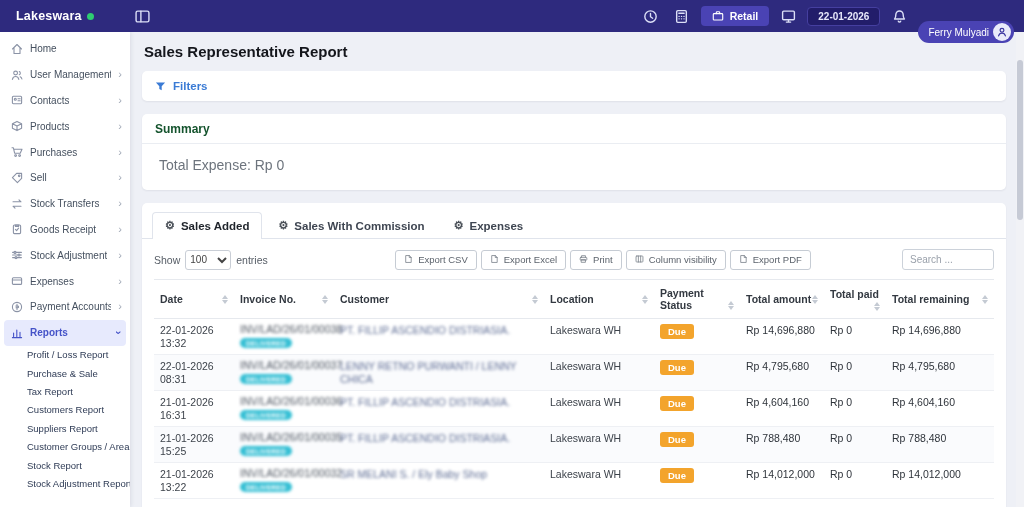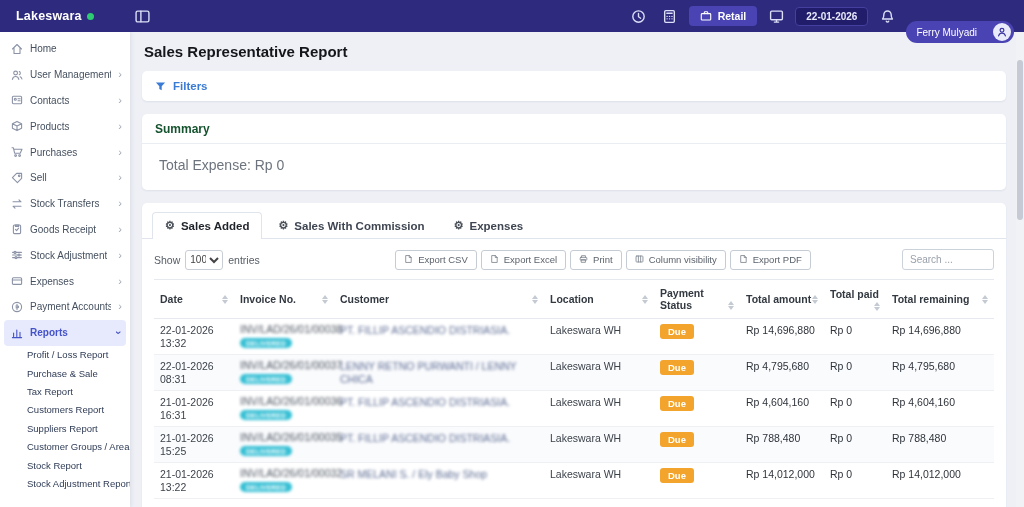--- a/index.html
+++ b/index.html
@@ -18,21 +18,21 @@
   .tb-icon svg { width:15px; height:15px; stroke:currentColor; fill:none;
                  stroke-width:1.3; stroke-linecap:round; stroke-linejoin:round; }
   .topbar-right { margin-left:auto; display:flex; align-items:center; gap:7px; padding-right:10px; }
   .retail-btn { display:flex; align-items:center; gap:6px; background:#4a43b4; border:none;
                 color:#fff; font-family:inherit; font-size:10.5px; font-weight:bold;
                 padding:4px 11px; border-radius:4px; cursor:pointer; }
   .retail-btn svg { width:12px; height:12px; stroke:#fff; fill:none; stroke-width:1.3;
                     stroke-linecap:round; stroke-linejoin:round; }
   .date-chip { background:#221d6a; border:1px solid #453fa0; border-radius:4px;
                padding:3px 10px; font-size:10px; font-weight:bold; color:#e8e9fb; cursor:pointer; }
-  .user-chip { display:flex; align-items:center; gap:16px; background:#4a43b4;
+  .user-chip { display:flex; align-items:center; gap:4px; background:#4a43b4;
                padding:2px 3px 2px 10px; border-radius:12px; font-size:10px; cursor:pointer;margin-top:32px; }
   .avatar { width:18px; height:18px; border-radius:50%; background:#e9ebfa;
             display:flex; align-items:center; justify-content:center; }
   .avatar svg { width:12px; height:12px; stroke:#3c37a0; fill:none; stroke-width:1.4;
                 stroke-linecap:round; }
 
   
   .sidebar { position:absolute; top:32px; left:0; bottom:0; width:130px; background:#fff;
              box-shadow:1px 0 4px rgba(40,45,80,.10); z-index:20; overflow:hidden;
              padding-top:4px; }
@@ -71,21 +71,21 @@
   .tab { display:flex; align-items:center; gap:6px; padding:6px 12px 7px; font-size:11.5px;
          font-weight:bold; color:#3f4652; background:transparent; border:1px solid transparent;
          border-bottom:none; font-family:inherit; cursor:pointer; position:relative; top:1px;
          border-radius:4px 4px 0 0; }
   .tab.active { background:#fff; border-color:#e0e4ec; color:#1f242b; }
   .tab .gear { font-size:11px; color:#4a5058; }
 
   .controls { display:flex; align-items:center; padding:10px 12px 9px; }
   .show-entries { display:flex; align-items:center; gap:5px; font-size:10.5px; color:#565d66;
                   flex:none; width:150px; }
-  .show-entries select { width:38px; height:20px; font-size:10px; font-family:inherit;
+  .show-entries select { width:46px; height:20px; font-size:10px; font-family:inherit;
                          border:1px solid #c9ced6; border-radius:3px; color:#444; background:#fff; }
   .btn-zone { flex:1; display:flex; justify-content:center; gap:4px; }
   .dt-btn { display:inline-flex; align-items:center; gap:5px; background:#fff;
             border:1px solid #c6ccd4; border-radius:3px; padding:3px 8px; font-size:9.5px;
             color:#5c636c; font-family:inherit; cursor:pointer; }
   .dt-btn svg { width:9px; height:10px; stroke:#7d848d; fill:none; stroke-width:1.1;
                 stroke-linecap:round; stroke-linejoin:round; }
   .search-input { flex:none; width:92px; height:21px; border:1px solid #ccd2da; border-radius:3px;
                   padding:0 7px; font-size:10px; font-family:inherit; color:#444; }
   .search-input::placeholder { color:#9aa1ab; }

